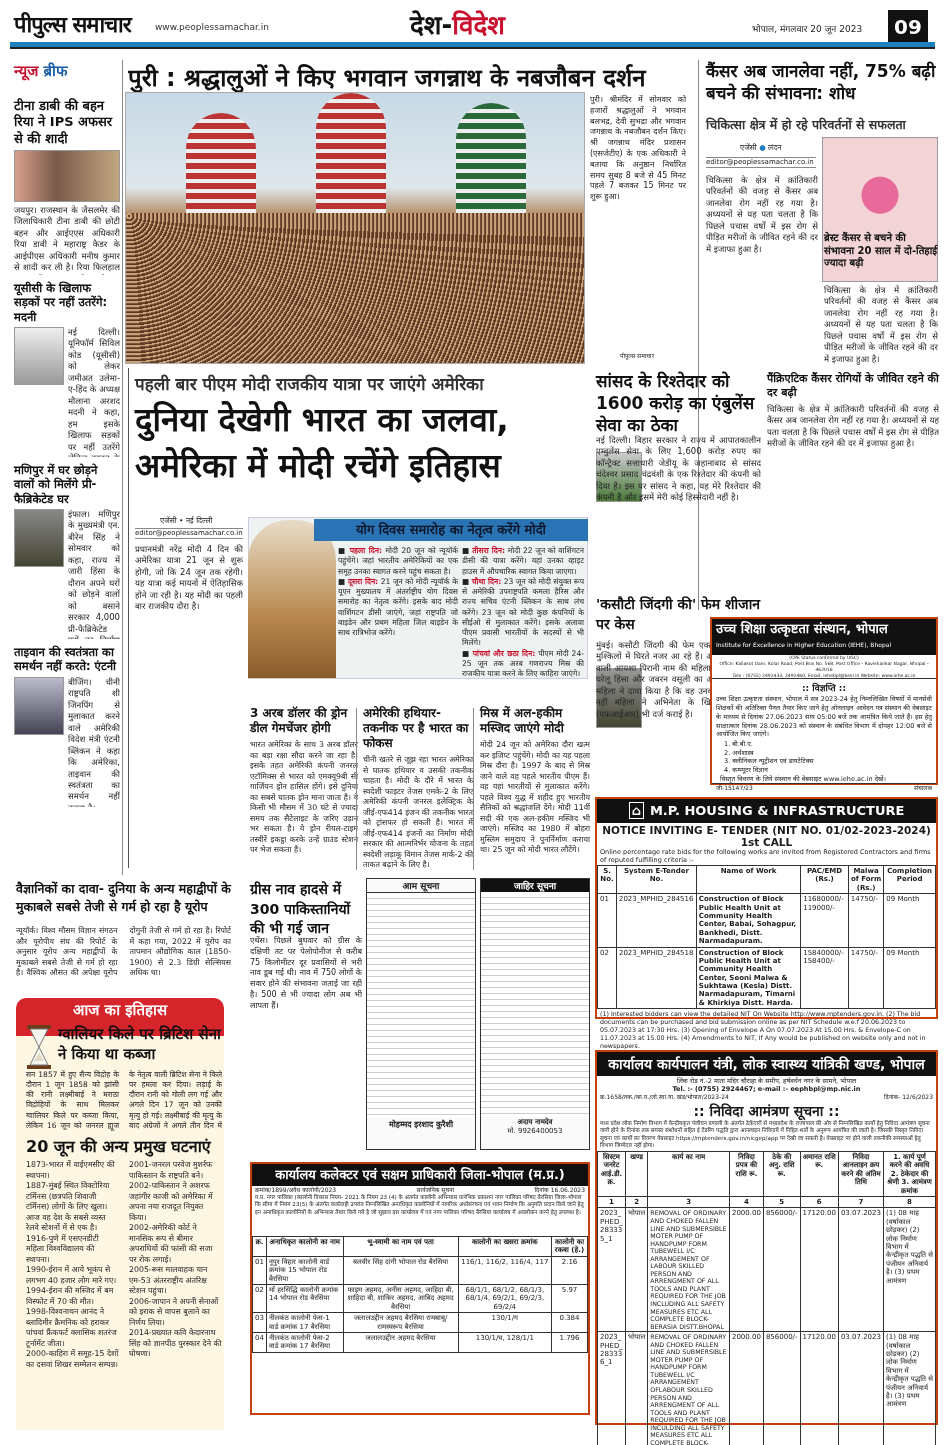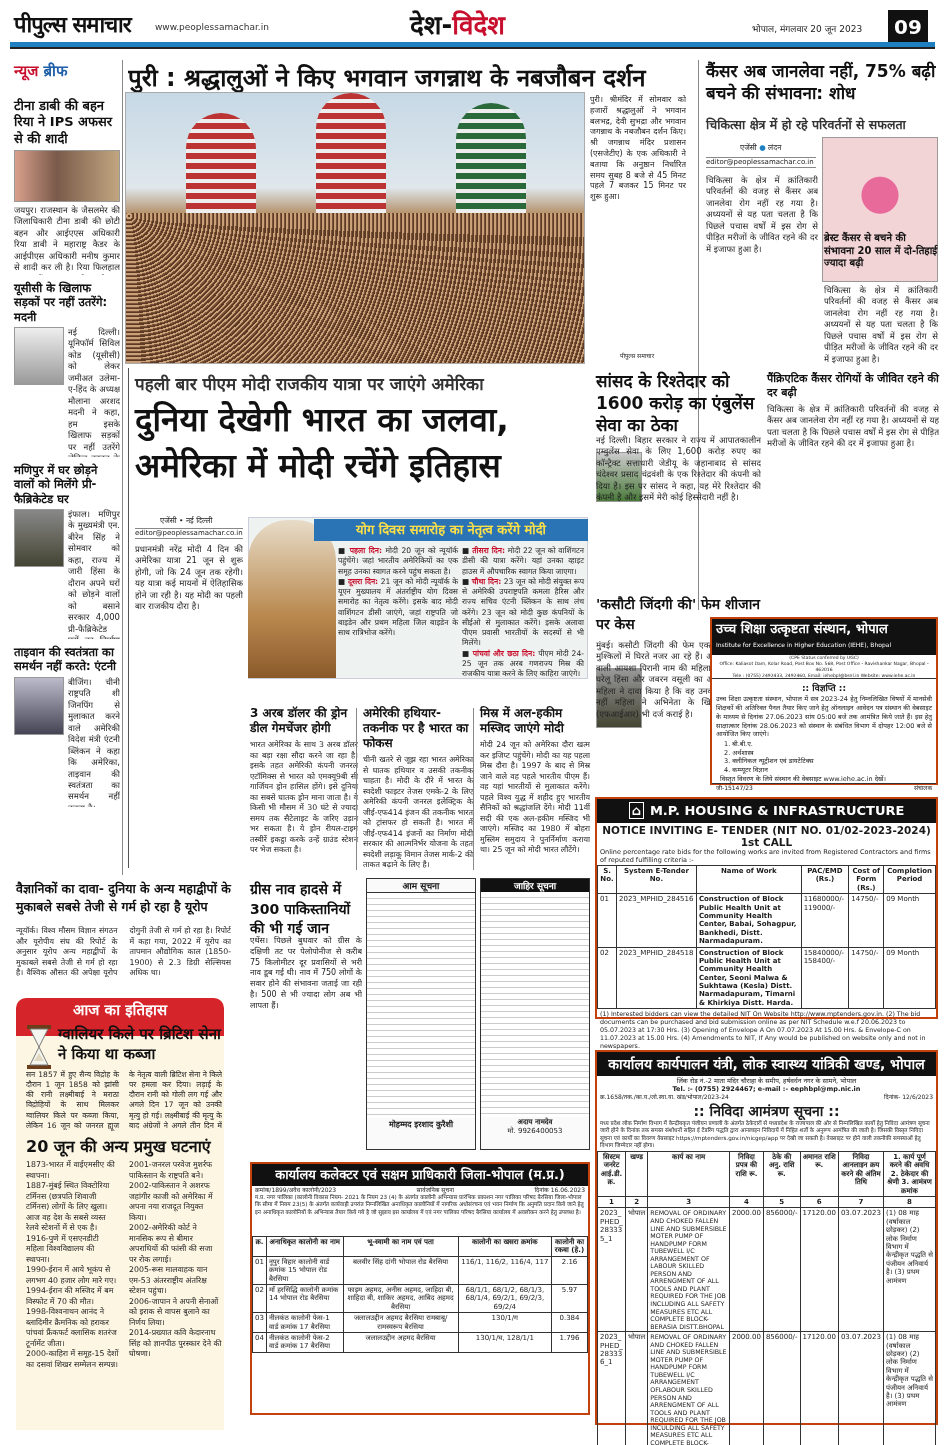--- a/index.html
+++ b/index.html
@@ -16,21 +16,21 @@
 .bar2{left:10px;top:47px;width:925px;height:2px;background:#222}
 .col{font-size:8.5px;line-height:1.35;text-align:justify;color:#222}
 .h-sm{font-weight:bold;font-size:13px;line-height:1.25;color:#111}
 .vline{background:#888;width:1px}
 .redlbl{color:#c8102e;font-weight:bold}
 .photo{background:#bbb;border:1px solid #999}
 .brief-title{font-size:15px;font-weight:bold}
 .brief-title .a{color:#c8102e}.brief-title .b{color:#1e5fa8}
 .bighead{font-weight:bold;color:#111}
 .yoga{left:248px;top:517px;width:340px;height:162px;background:#eef2f0;border:1px solid #ccd}
-.yoga-bar{left:314px;top:519px;width:274px;height:22px;background:#2a74b5;color:#fde047;font-weight:bold;font-size:13px;text-align:center;line-height:22px}
+.yoga-bar{left:314px;top:519px;width:274px;height:22px;background:#2a74b5;color:#0f172a;font-weight:bold;font-size:13px;text-align:center;line-height:22px}
 .modi{left:248px;top:520px;width:88px;height:158px;background:linear-gradient(#e8dcc8,#b9894f 60%,#8b5a2b);border-radius:40px 40px 0 0}
 .ad{border:2px solid #c2410c;background:#fff}
 .ad-dark{background:#111;color:#fff;font-weight:bold;text-align:center}
 table{border-collapse:collapse;width:100%}
 td,th{border:1px solid #333;font-size:7px;padding:1px 2px;vertical-align:top;line-height:1.2}
 th{font-weight:bold;text-align:center}
 .hist-box{left:16px;top:998px;width:208px;height:38px;background:#d5252b;border-radius:10px 10px 0 0;color:#fff;font-weight:bold;font-size:15px;text-align:center;line-height:24px}
 .hist-bg{left:16px;top:1020px;width:208px;height:410px;background:#fdf6e3}
 .hourglass{left:26px;top:1025px;width:26px;height:44px}
 .img-puri{left:125px;top:92px;width:460px;height:272px;background:linear-gradient(180deg,#c7d9e6 0%,#dfe7ec 35%,#a7743f 48%,#8a5a3b 60%,#6b4a3a 100%);border:1px solid #aaa}
@@ -161,21 +161,21 @@
   <div class="ad-dark" style="height:24px;font-size:13px;line-height:24px"><span style="border:1px solid #fff;padding:0 2px;margin-right:6px">⌂</span><span>M.P. HOUSING &amp; INFRASTRUCTURE DEVELOPMENT BOARD</span></div>
   <div style="font-size:10.5px;font-weight:bold;text-align:center;margin-top:1px">NOTICE INVITING E- TENDER (NIT NO. 01/02-2023-2024) 1st CALL</div>
   <div style="font-size:6.5px;padding:0 3px">Online percentage rate bids for the following works are invited from Registered Contractors and firms of reputed fulfilling criteria :-</div>
   <table style="margin-top:1px">
     <tbody>
         <tr>
       <th>S. No.</th>
           <th>System E-Tender No.</th>
           <th>Name of Work</th>
           <th>PAC/EMD (Rs.)</th>
-          <th>Cost of Form (Rs.)</th>
+          <th>Malwa of Form (Rs.)</th>
           <th>Completion Period</th>
     </tr>
     <tr>
       <td>01</td>
           <td>2023_MPHID_284516</td>
           <td style="font-weight:bold">Construction of Block Public Health Unit at Community Health Center, Babai, Sohagpur, Bankhedi, Distt. Narmadapuram.</td>
           <td>11680000/- 119000/-</td>
           <td>14750/-</td>
           <td>09 Month</td>
     </tr>

